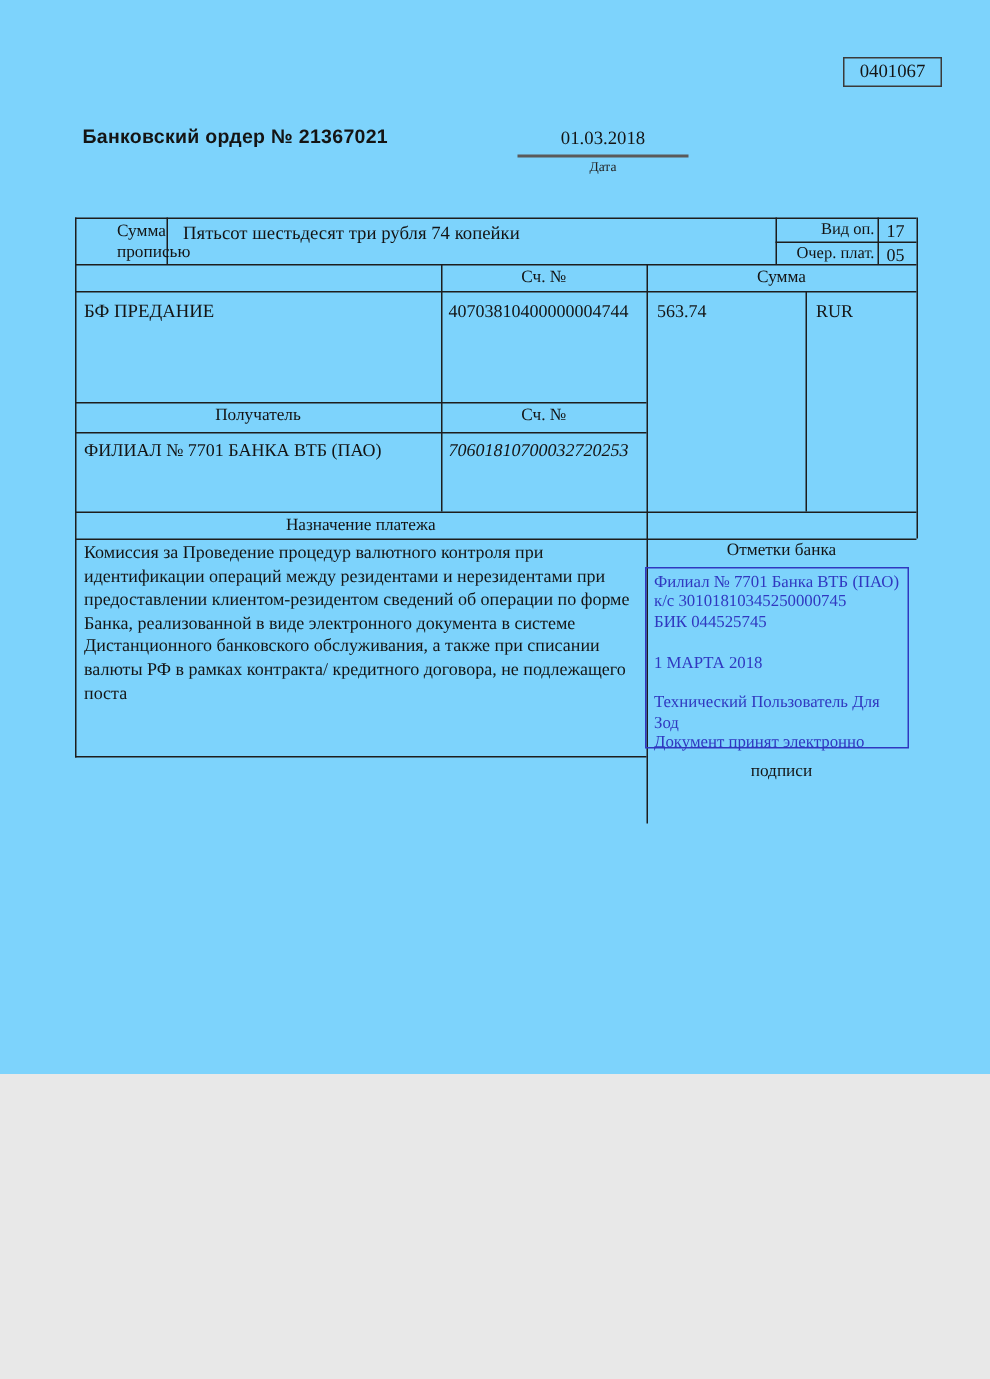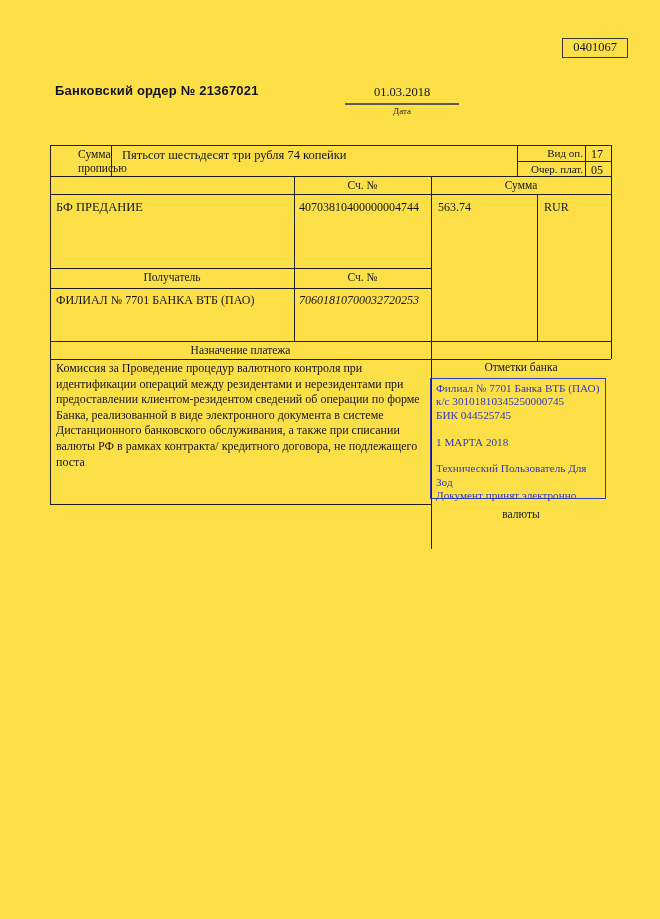--- a/index.html
+++ b/index.html
@@ -1,17 +1,17 @@
 <!DOCTYPE html>
 <html><head>
 <meta charset="utf-8">
 <style>
   html,body{margin:0;padding:0;background:#e8e8e8;}
   .page{
-    position:relative;width:660px;height:919px;background:#fde047;
+    position:relative;width:660px;height:716px;background:#7dd3fc;
     font-family:"Liberation Serif","DejaVu Serif",serif;color:#141414;
     overflow:hidden;margin:0 auto;
   }
   .abs{position:absolute;}
   .hl{position:absolute;height:1px;background:#1d1d1d;}
   .vl{position:absolute;width:1px;background:#1d1d1d;}
   .ctr{text-align:center;}
   .lbl{font-size:11.5px;}
   .val{font-size:12px;}
   .form-code{
@@ -105,15 +105,15 @@
     <div class="stamp-line">к/с 30101810345250000745</div>
     <div class="stamp-line">БИК 044525745</div>
     <div class="stamp-line"></div>
     <div class="stamp-line">1 МАРТА 2018</div>
     <div class="stamp-line"></div>
     <div class="stamp-line">Технический Пользователь Для</div>
     <div class="stamp-line">Зод</div>
     <div class="stamp-line">Документ принят электронно</div>
   </div>
 
-  <div class="abs ctr lbl" style="left:431px;top:508px;width:180px;">валюты</div>
+  <div class="abs ctr lbl" style="left:431px;top:508px;width:180px;">подписи</div>
 
 </div>
 
 </body></html>

